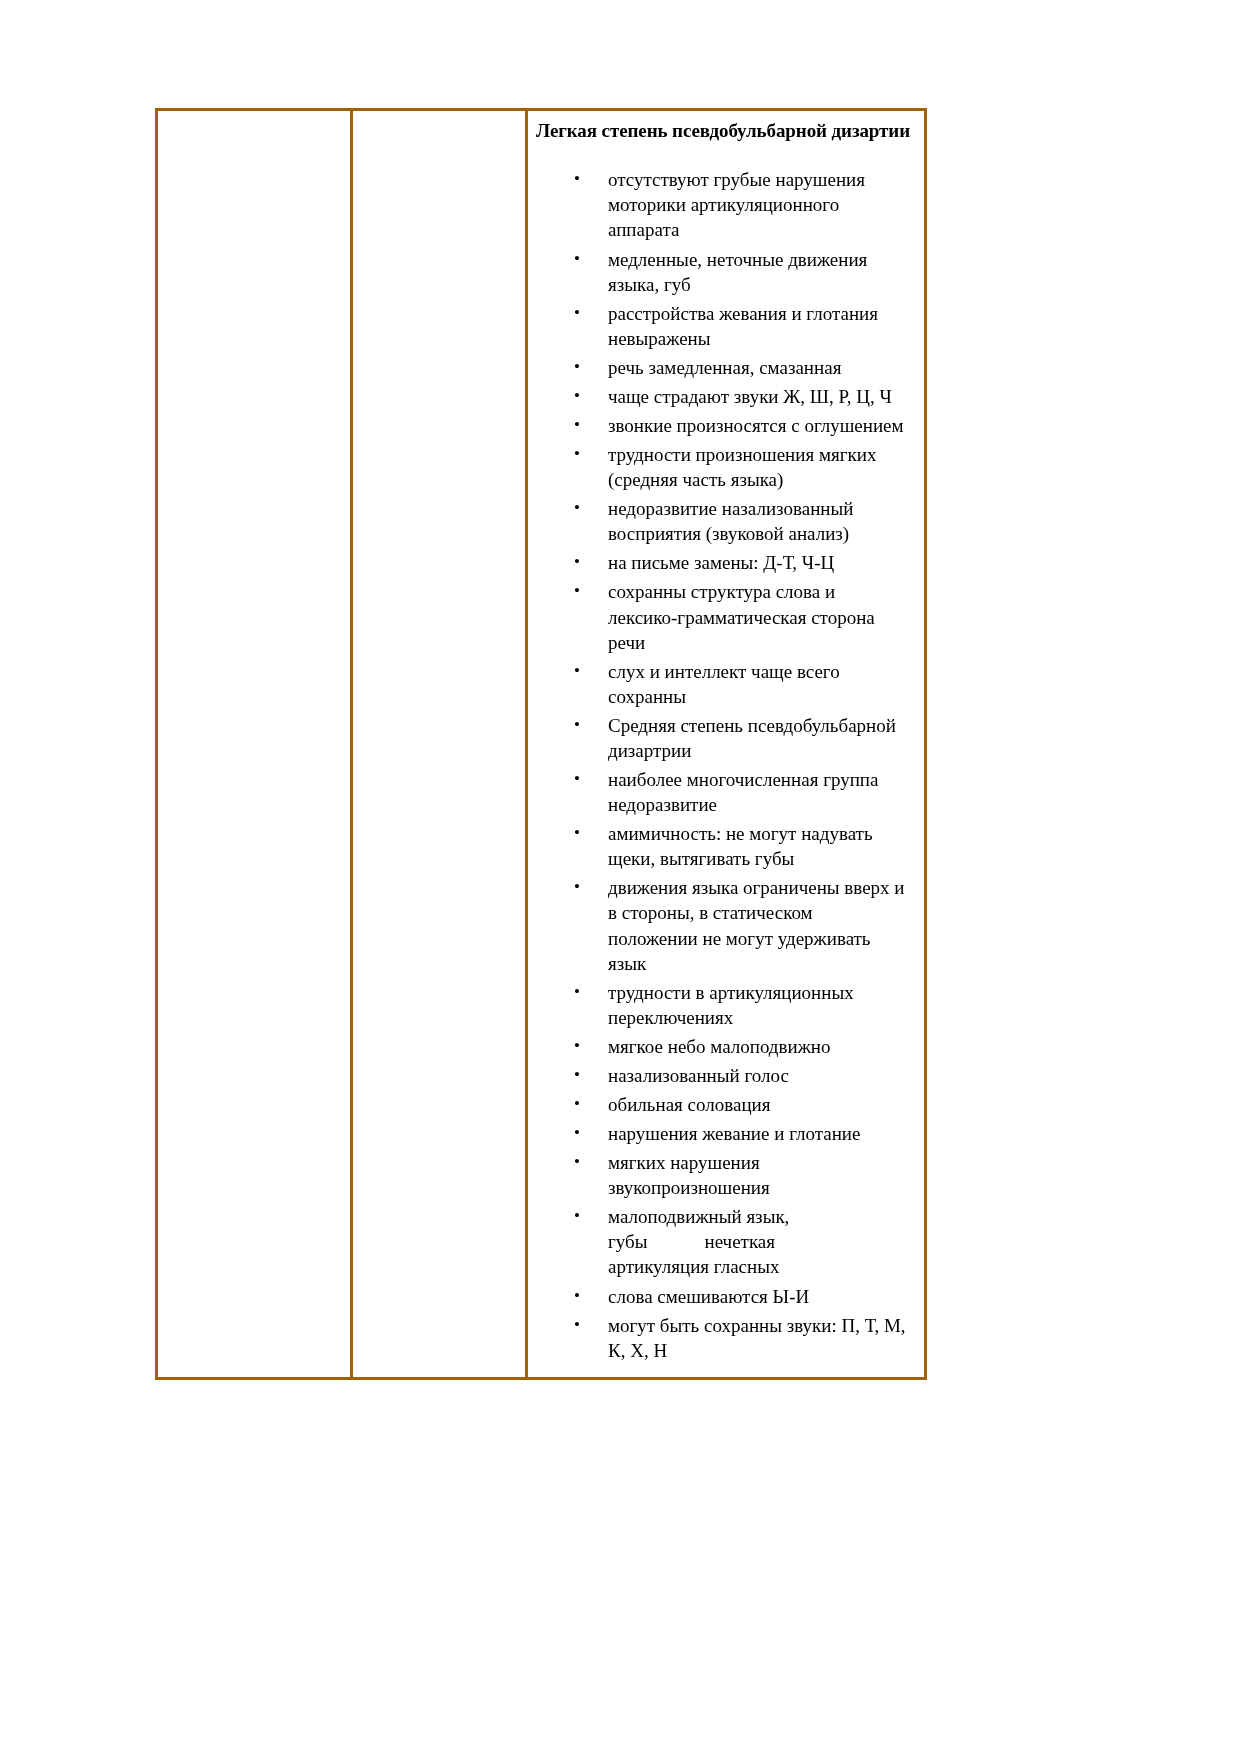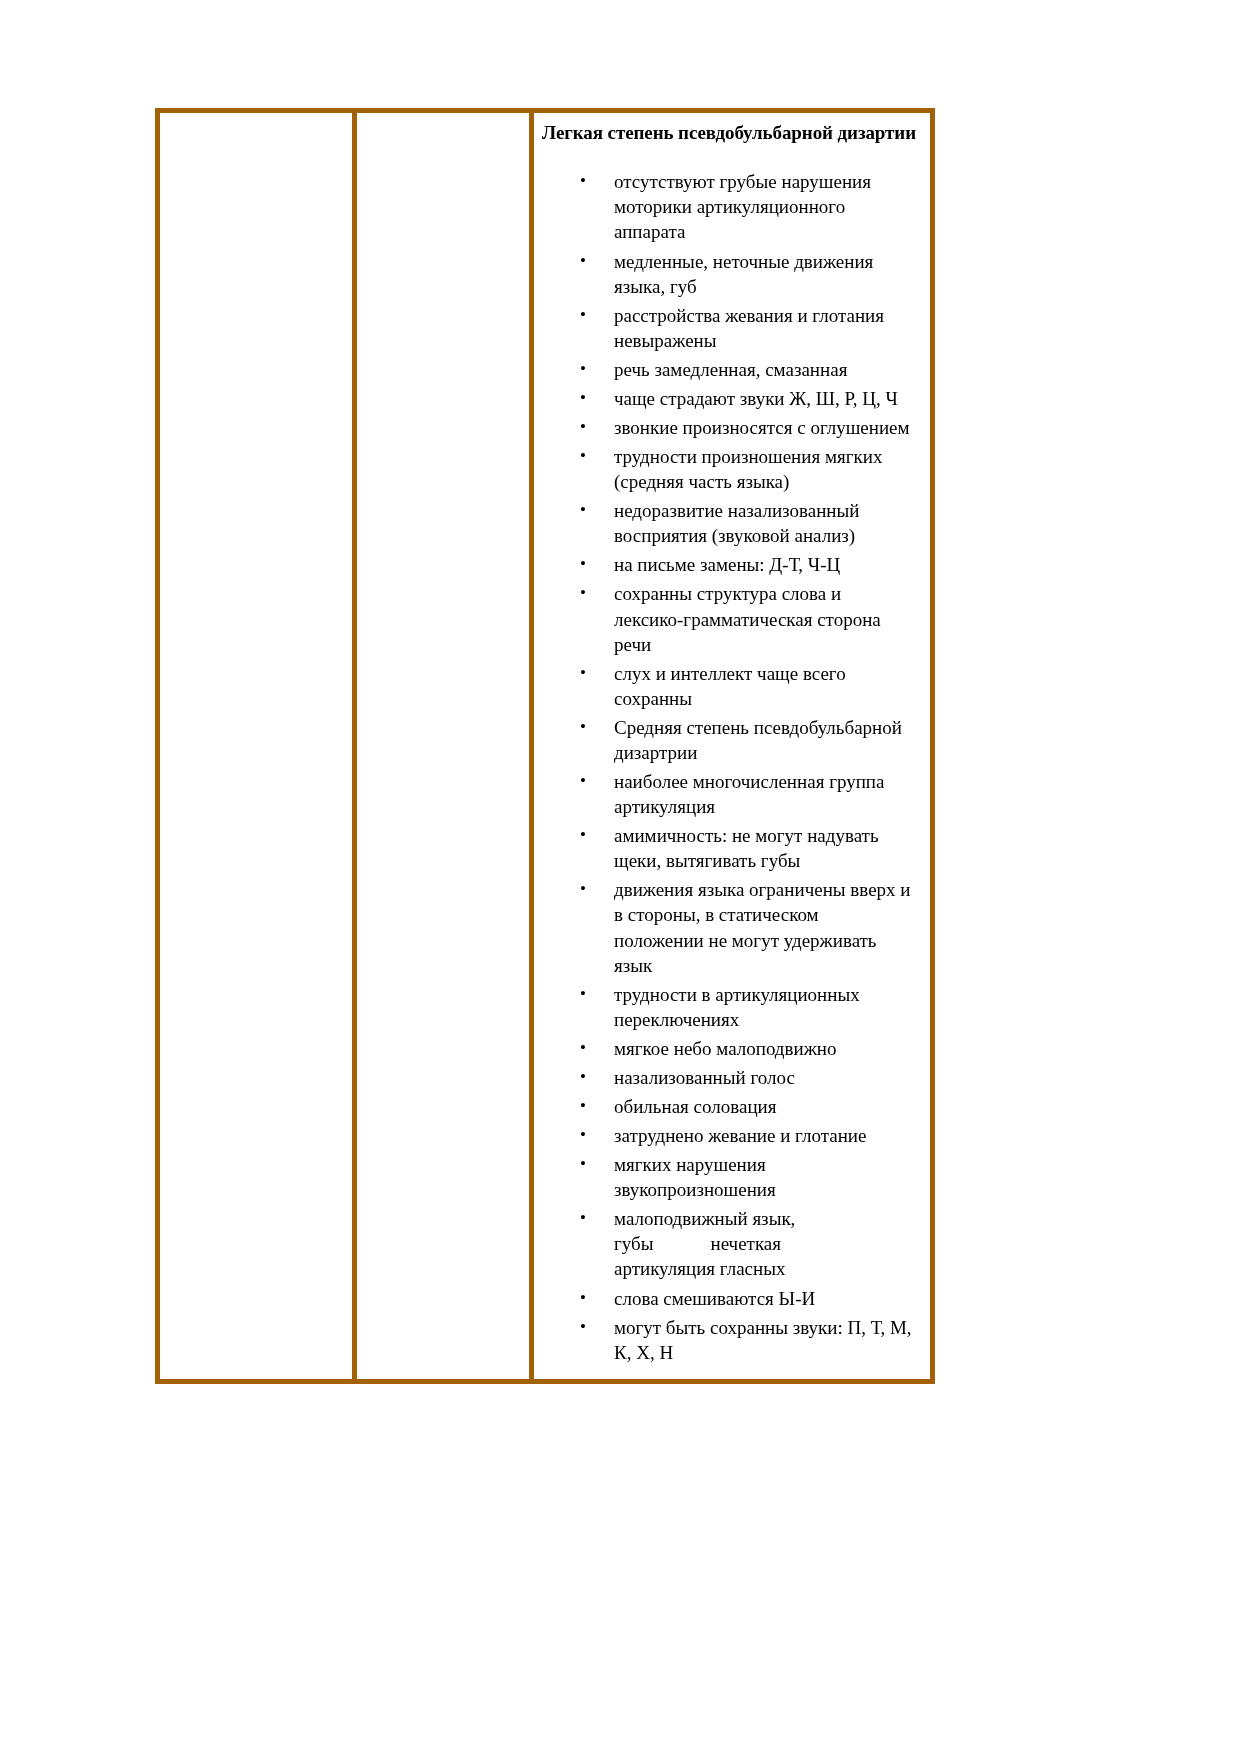--- a/index.html
+++ b/index.html
@@ -24,21 +24,21 @@
   }
   .doc-table {
     position: absolute;
     left: 155px;
     top: 108px;
     width: 760px;
     border-collapse: collapse;
     table-layout: fixed;
   }
   .doc-table td {
-    border: 5px solid #a16207;
+    border: 3px solid #a16207;
     vertical-align: top;
     padding: 0;
   }
   .col-a { width: 192px; }
   .col-b { width: 172px; }
   .col-c { width: 396px; }
   .cell-inner {
     padding: 8px 14px 10px 8px;
   }
   .cell-title {
@@ -96,28 +96,28 @@
               <li>расстройства жевания и глотания невыражены</li>
               <li>речь замедленная, смазанная</li>
               <li>чаще страдают звуки Ж, Ш, Р, Ц, Ч</li>
               <li>звонкие произносятся с оглушением</li>
               <li>трудности произношения мягких  (средняя часть языка)</li>
               <li>недоразвитие назализованный восприятия (звуковой анализ)</li>
               <li>на письме замены: Д-Т, Ч-Ц</li>
               <li>сохранны структура слова и лексико-грамматическая сторона речи</li>
               <li>слух и интеллект чаще всего сохранны</li>
               <li>Средняя степень псевдобульбарной дизартрии</li>
-              <li>наиболее многочисленная группа артикуляция</li>
+              <li>наиболее многочисленная группа недоразвитие</li>
               <li>амимичность: не могут надувать щеки, вытягивать губы</li>
               <li>движения языка ограничены вверх и в стороны, в статическом положении не могут удерживать язык</li>
               <li>трудности в артикуляционных переключениях</li>
               <li>мягкое небо малоподвижно</li>
               <li>назализованный голос</li>
               <li>обильная соловация</li>
-              <li>затруднено жевание и глотание</li>
+              <li>нарушения жевание и глотание</li>
               <li>мягких нарушения звукопроизношения</li>
               <li class="lbl">малоподвижный язык,
 губы            нечеткая
 артикуляция гласных</li>
               <li>слова смешиваются Ы-И</li>
               <li>могут быть сохранны звуки: П, Т, М, К, Х, Н</li>
             </ul>
           </div>
         </td>
       </tr>

